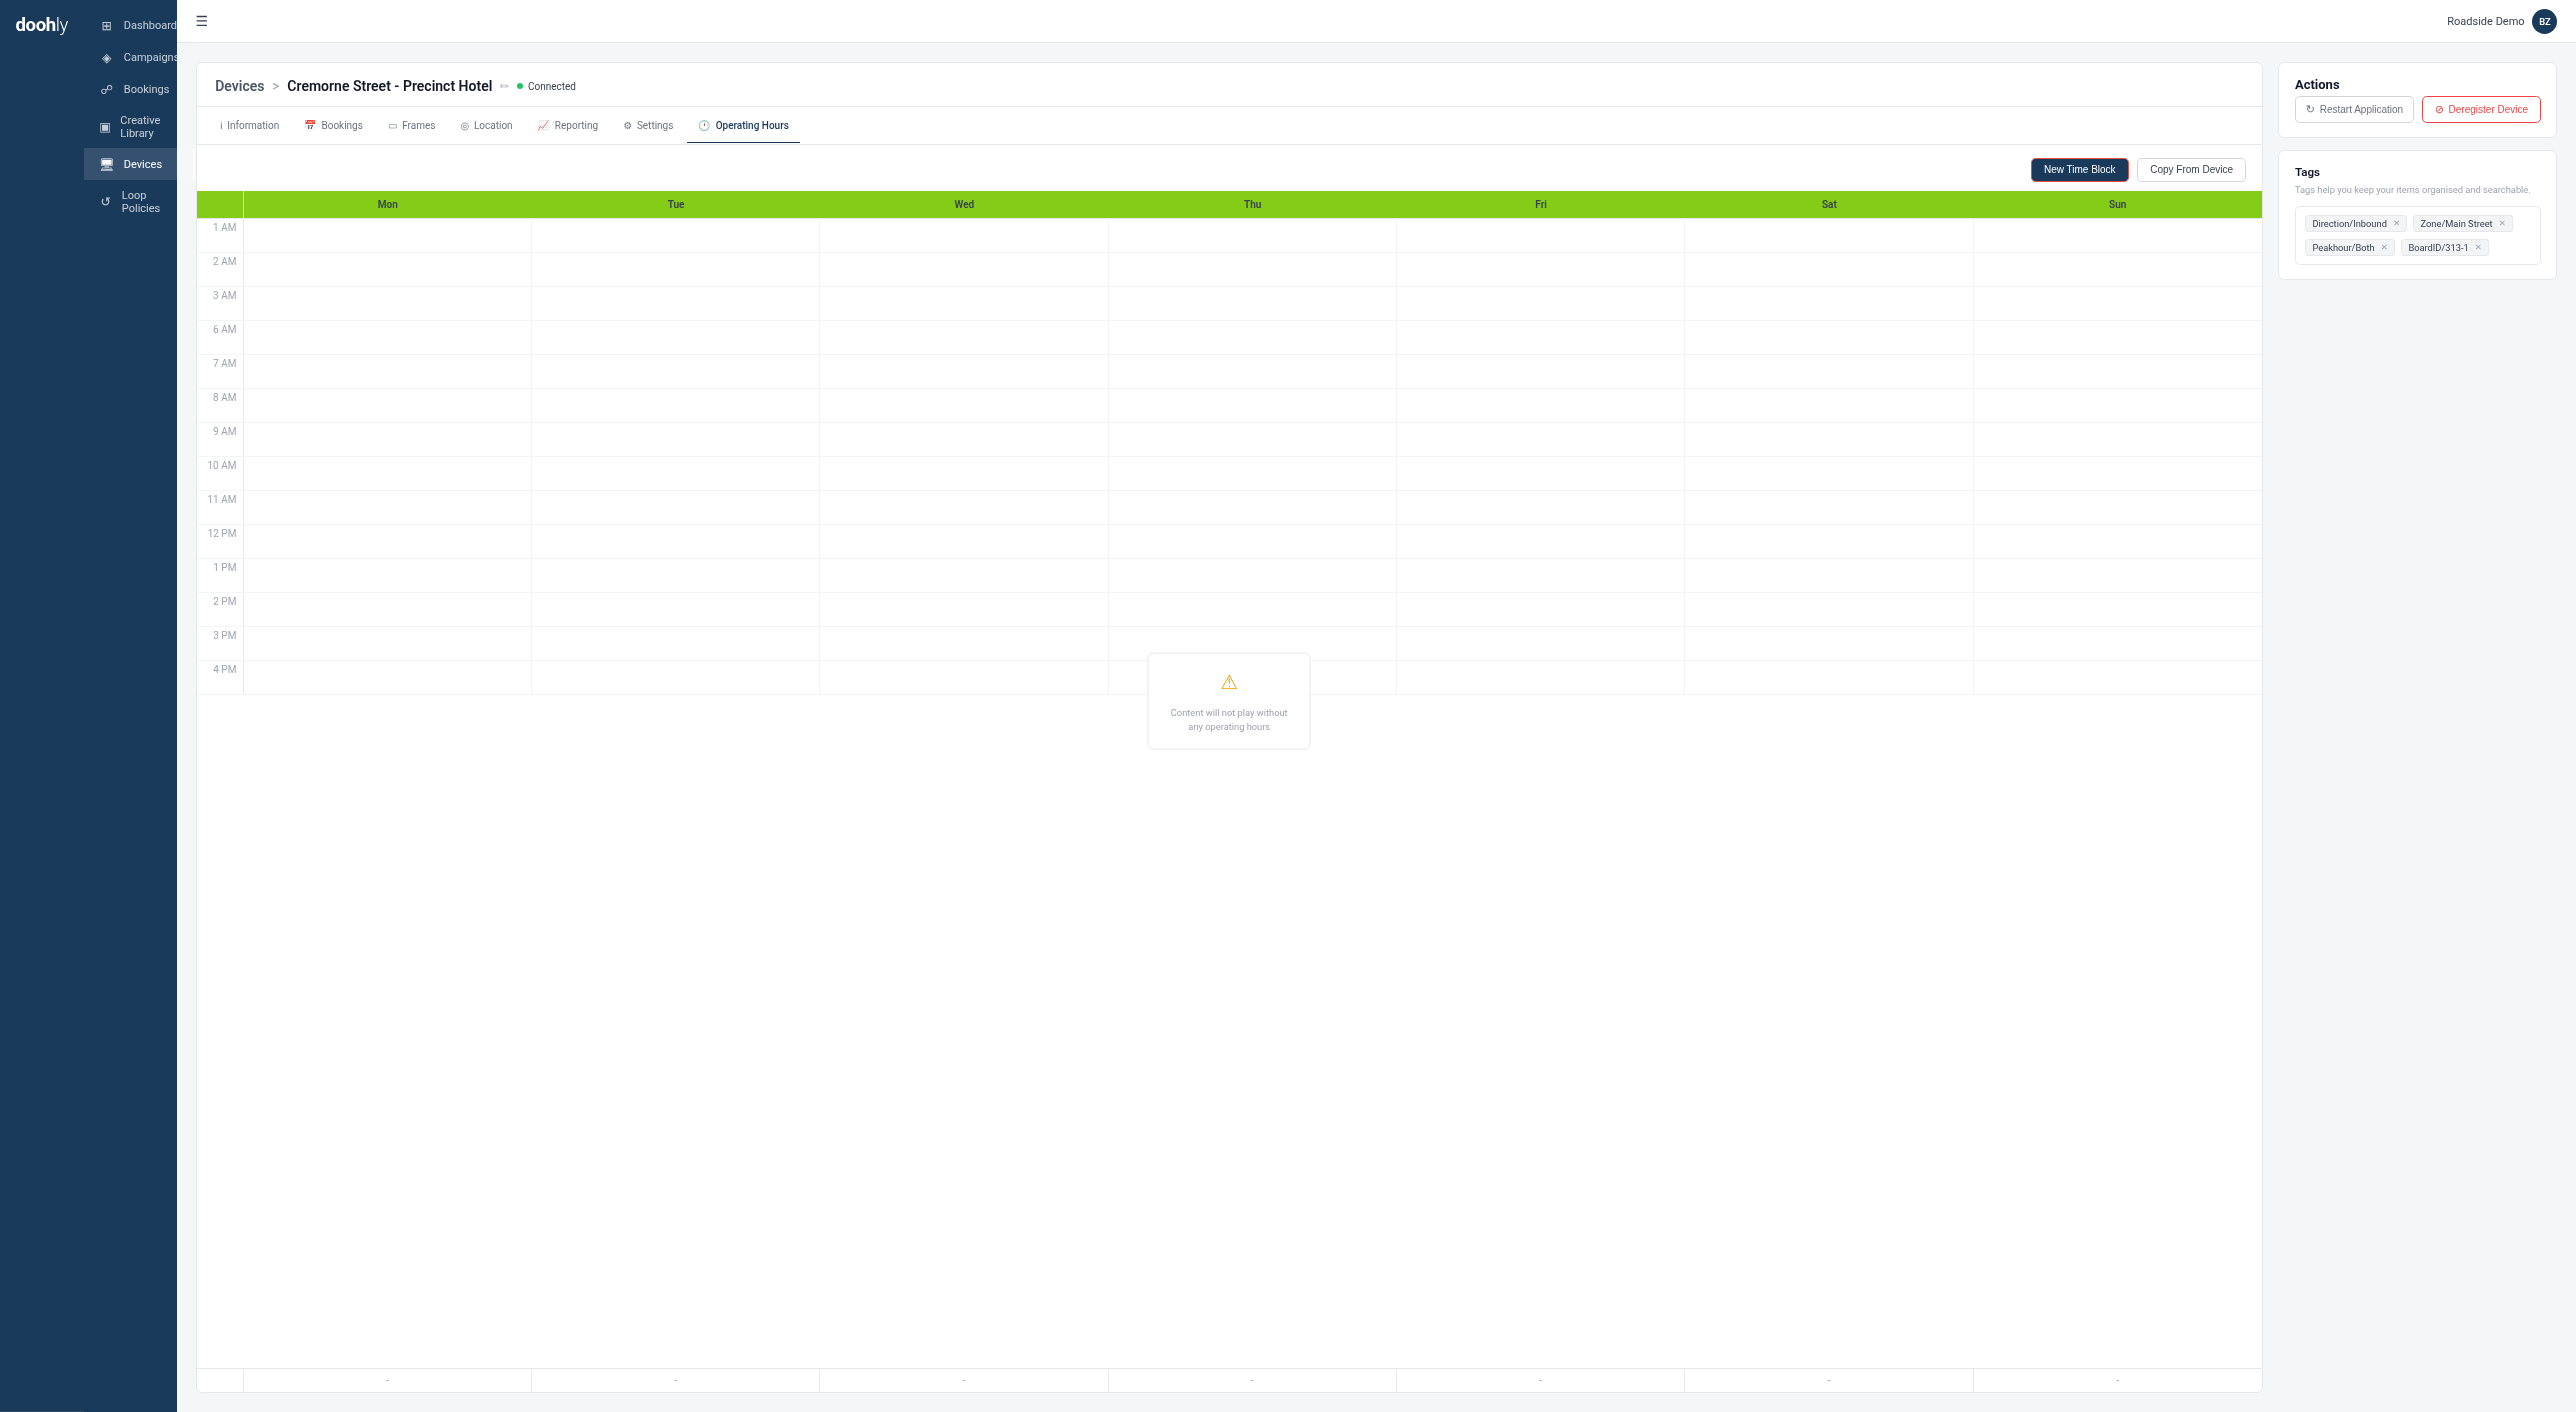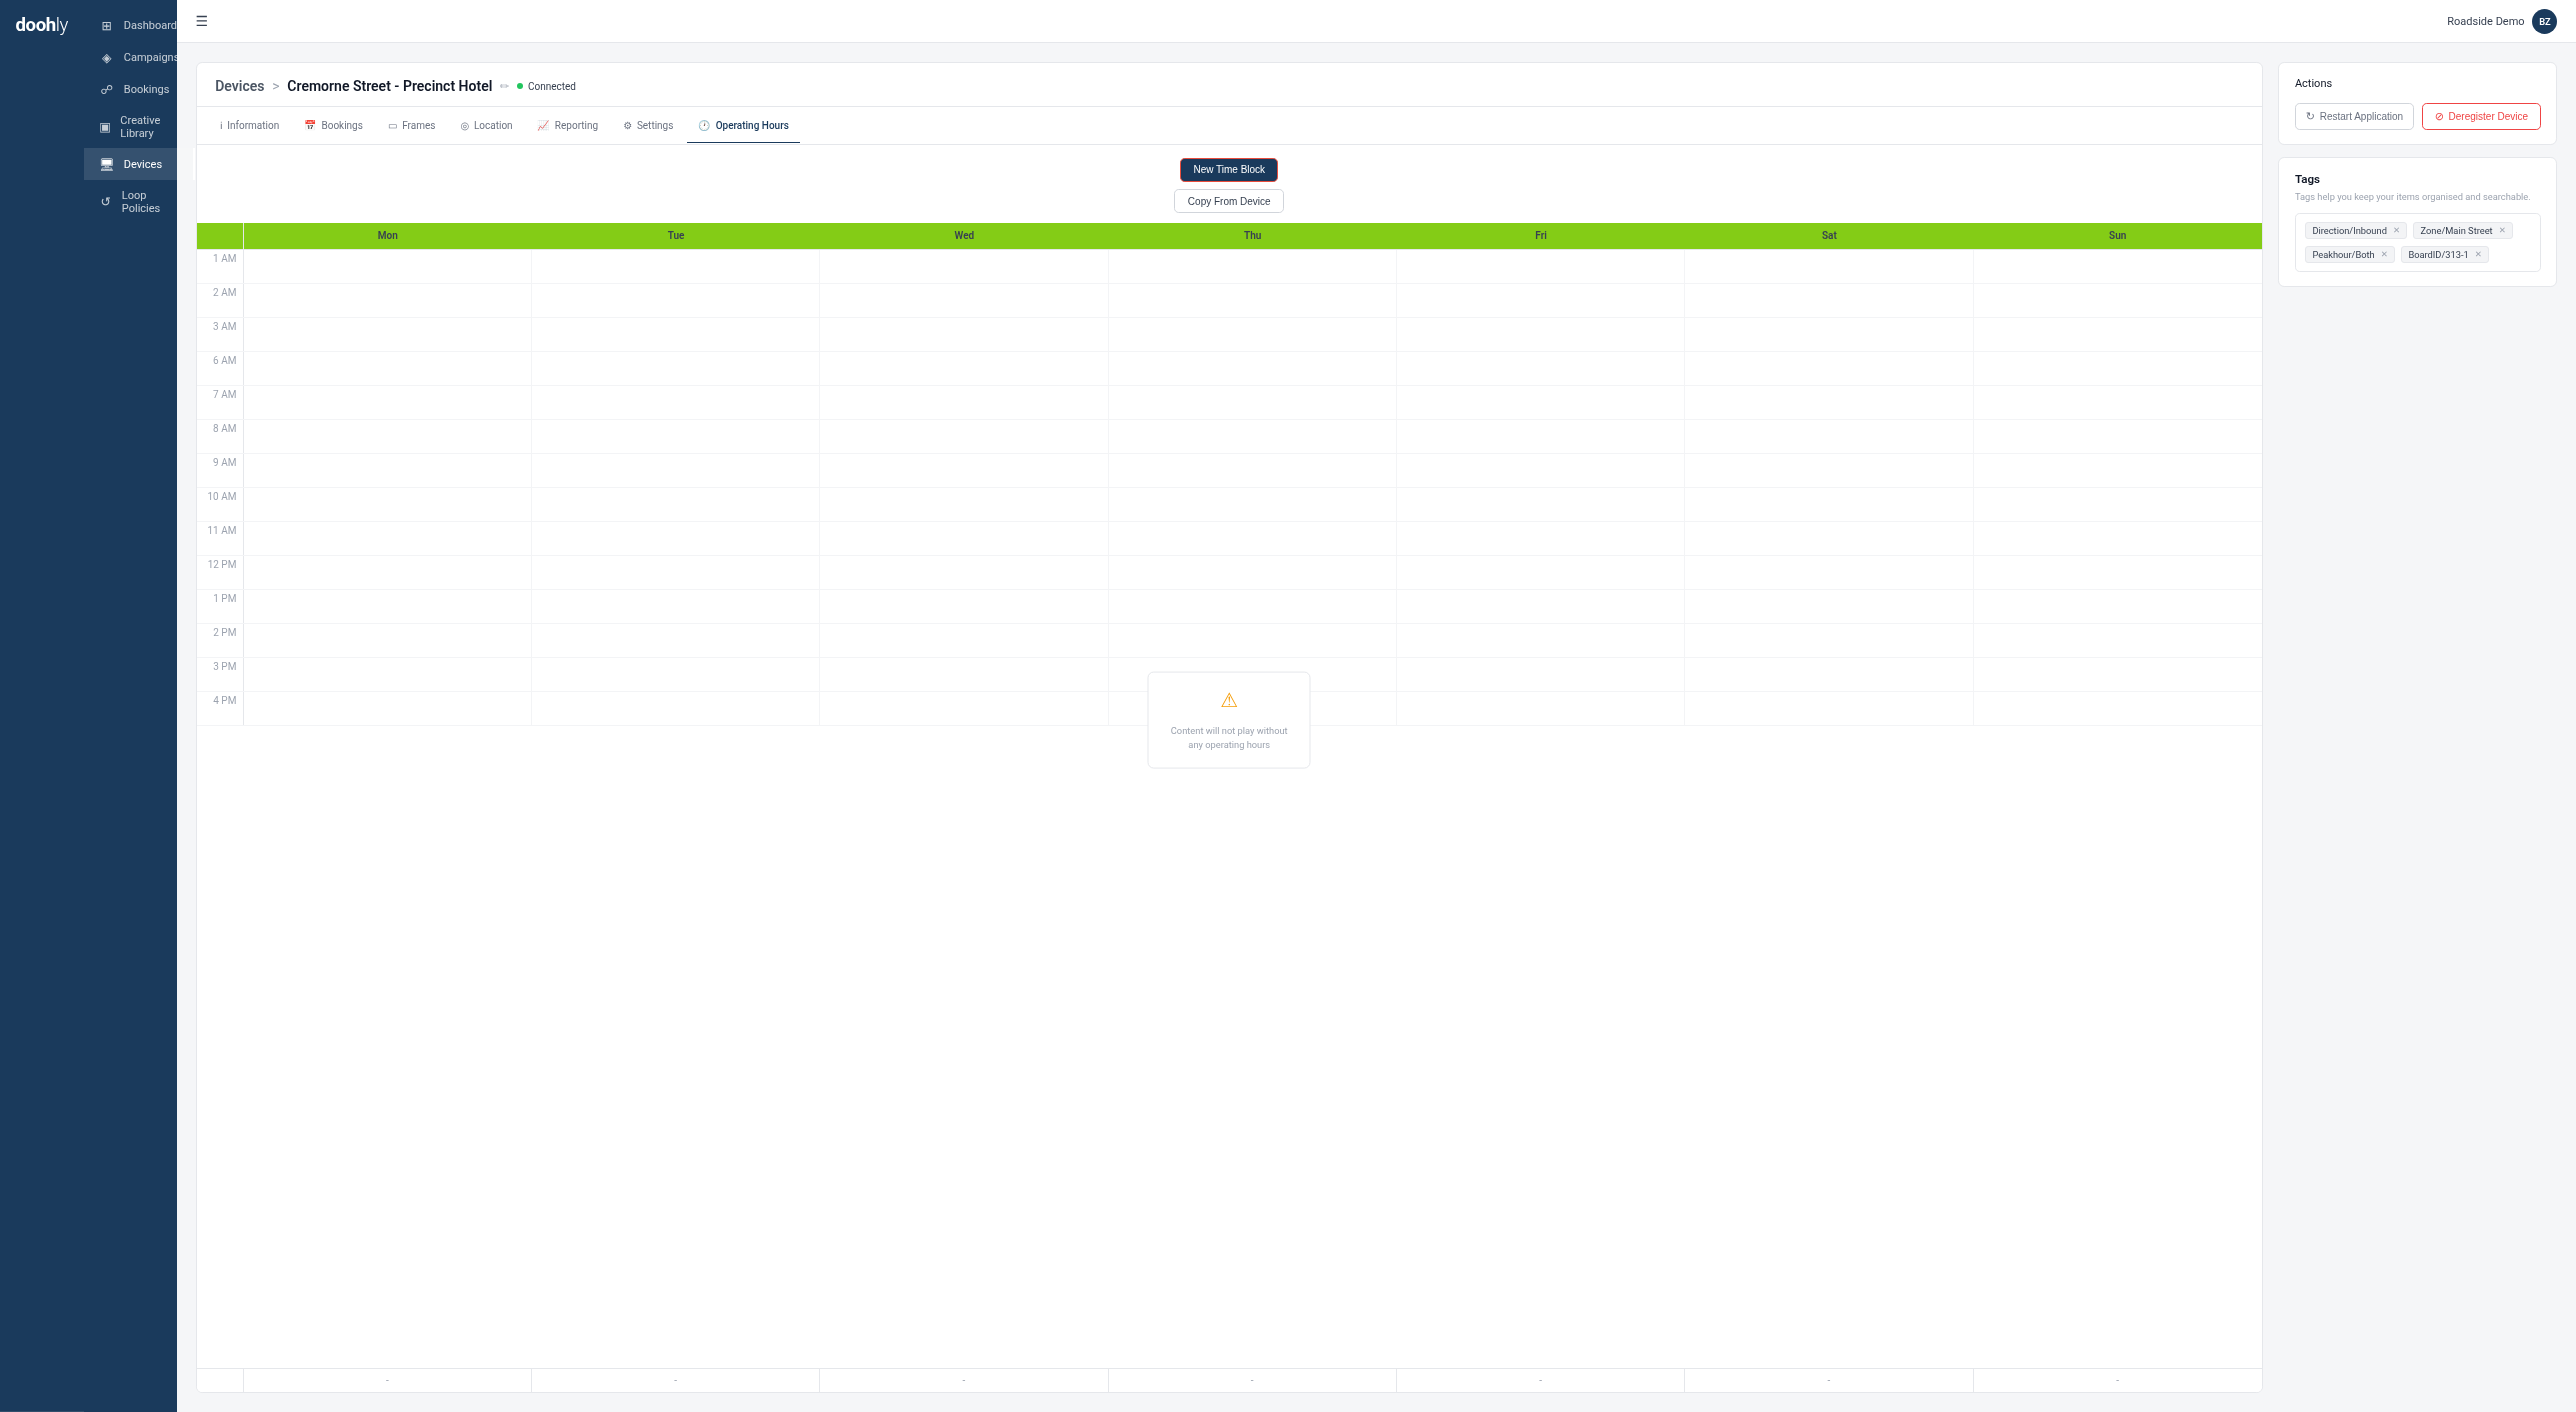--- a/index.html
+++ b/index.html
@@ -138,21 +138,20 @@
     .tab-icon { font-size: 10px; }
 
     
     #cal-toolbar {
       display: flex;
       align-items: center;
       justify-content: flex-end;
       padding: 12.4px 15.5px 9.3px;
       gap: 7.8px;
       flex-shrink: 0;
-      flex-direction: column;
     }
     .cal-btn {
       padding: 5.4px 12.4px;
       border-radius: 4.7px;
       font-size: 10px;
       cursor: pointer;
       font-weight: 500;
       transition: background 0.15s;
     }
     #new-time-block-btn {
@@ -261,21 +260,21 @@
       gap: 12.4px;
     }
 
     
     #actions-card {
       background: white;
       border-radius: 6.2px;
       border: 0.8px solid #e5e7eb;
       padding: 14px 15.5px;
     }
-    #actions-title { font-size: 11px; font-weight: 400; color: #111827; margin-bottom: 13px; }
+    #actions-title { font-size: 13px; font-weight: 700; color: #111827; margin-bottom: 4px; }
     #actions-buttons { display: flex; gap: 7.8px; }
     #restart-btn {
       flex: 1;
       padding: 6.2px 9.3px;
       background: white;
       border: 0.8px solid #d1d5db;
       border-radius: 4.7px;
       font-size: 10px;
       color: #6b7280;
       cursor: pointer;

